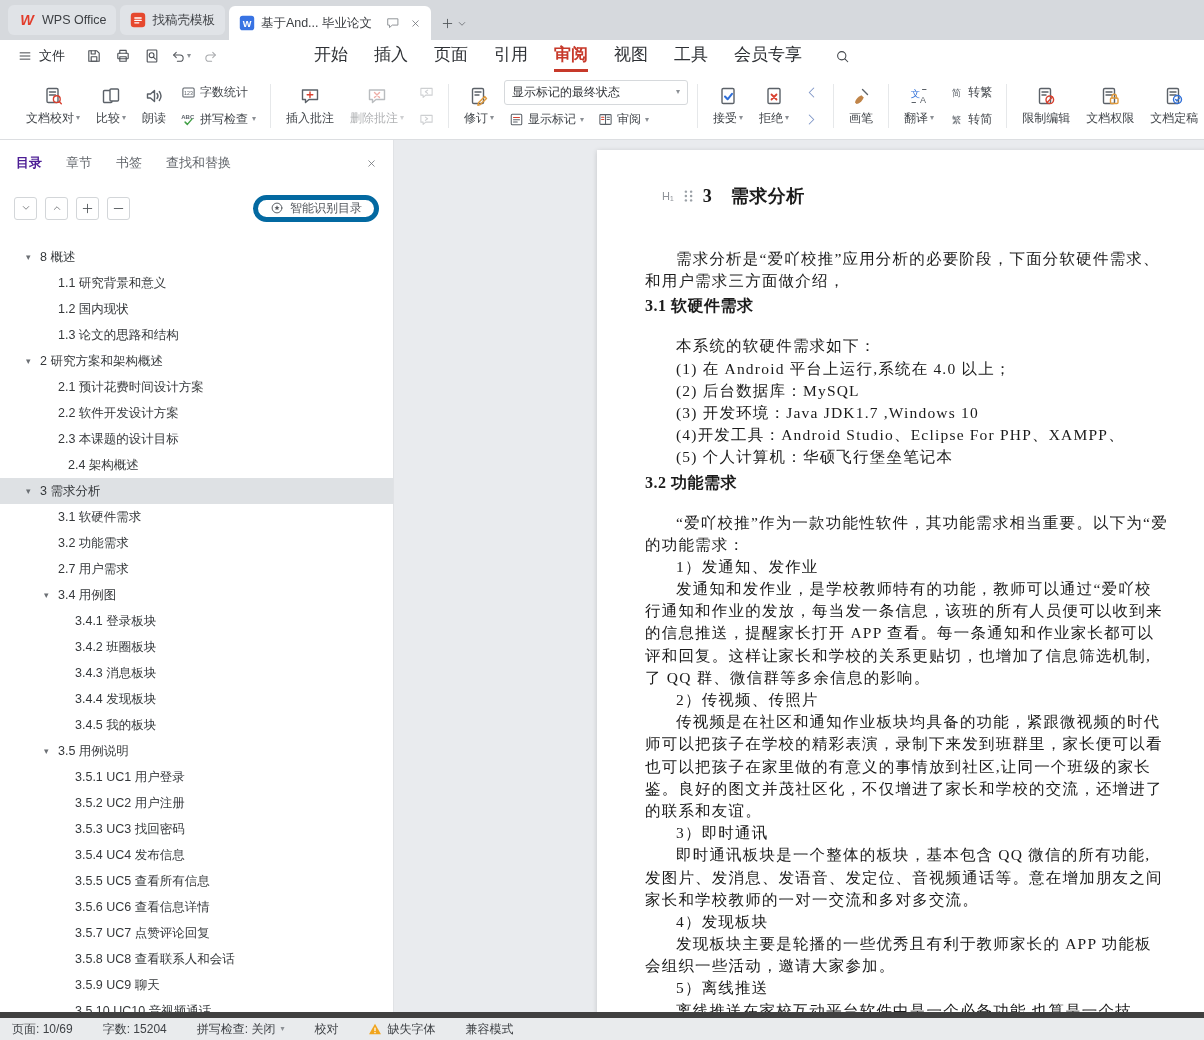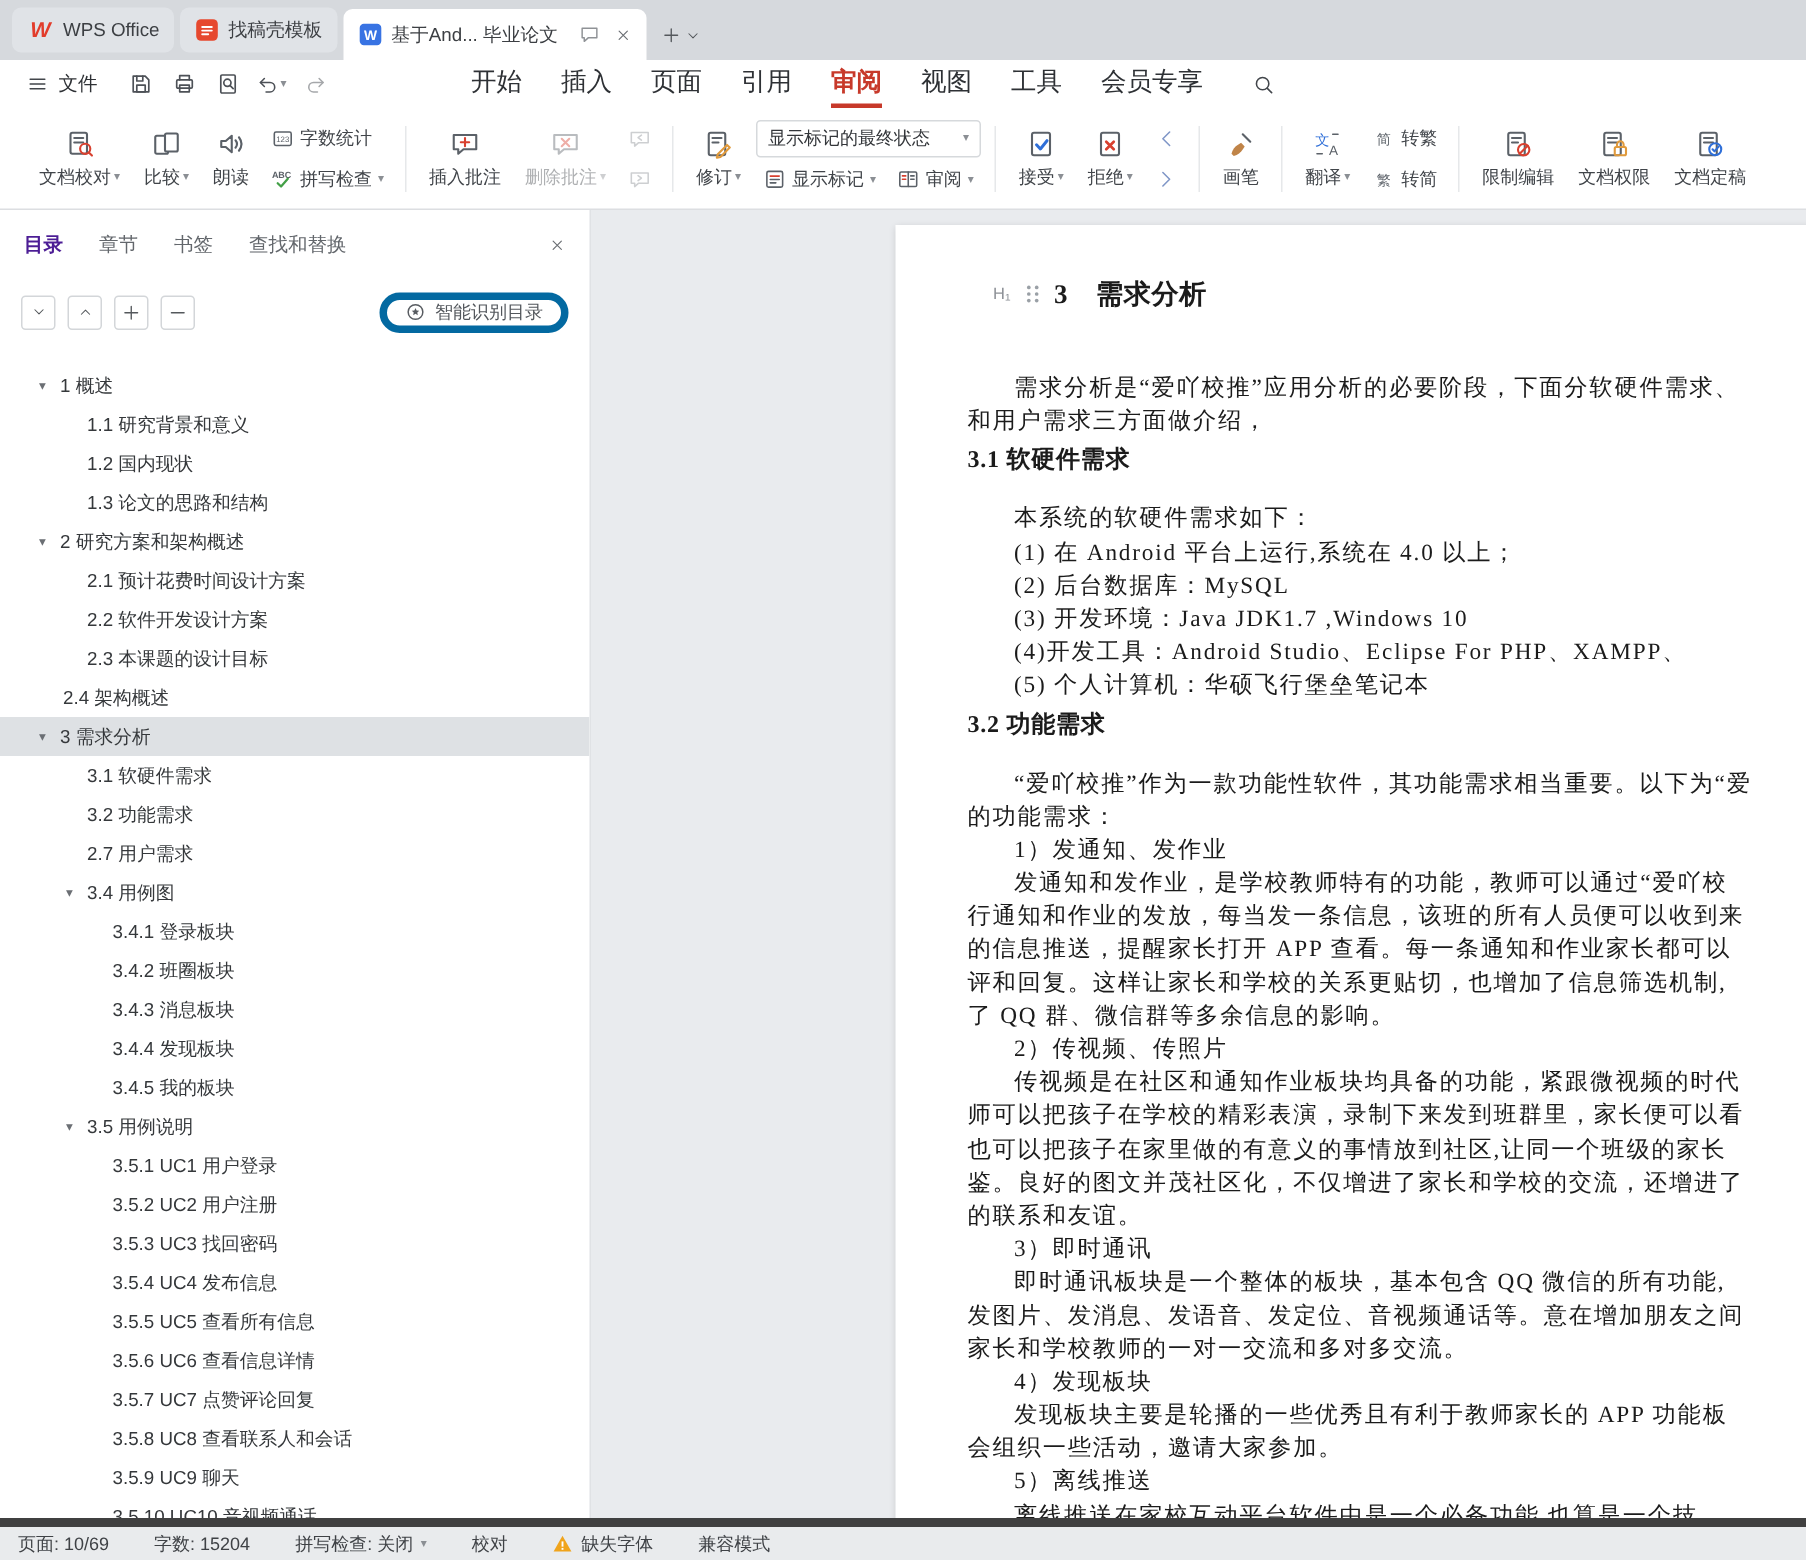--- a/index.html
+++ b/index.html
@@ -32,21 +32,21 @@
   .ribbon { height:68px; background:#fff; border-bottom:1px solid #dcdee1; display:flex; align-items:center; padding-left:20px; }
   .rgroup { display:flex; align-items:center; gap:4px; }
   .rdivider { width:1px; height:44px; background:#e6e8ea; margin:0 9px; flex:none; }
   .rbtn-big { display:flex; flex-direction:column; align-items:center; justify-content:center; gap:3px; padding:3px 6px; height:56px; border-radius:3px; }
   .rbtn-big .ricon { height:22px; display:flex; align-items:center; justify-content:center; }
   .rlabel { font-size:12px; color:#41454a; display:flex; align-items:center; gap:2px; white-space:nowrap; }
   .rstack { display:flex; flex-direction:column; gap:3px; justify-content:center; }
   .rbtn-small { display:flex; align-items:center; gap:4px; height:24px; padding:0 5px; border-radius:3px; font-size:12px; color:#41454a; white-space:nowrap; }
   .rcol { display:flex; flex-direction:column; gap:3px; }
   .rrow { display:flex; gap:4px; }
-  .rcombo { width:150px; height:25px; border:1px solid #d6d9dc; border-radius:3px; display:flex; align-items:center; justify-content:space-between; padding:0 7px; font-size:12px; color:#33363a; background:#fff; }
+  .rcombo { width:184px; height:25px; border:1px solid #d6d9dc; border-radius:3px; display:flex; align-items:center; justify-content:space-between; padding:0 7px; font-size:12px; color:#33363a; background:#fff; }
   .disabled { opacity:.42; }
   .caret { font-size:8px; color:#8b8f94; line-height:1; }
 
   
   .main { display:flex; height:872px; }
 
   
   .sidebar { width:394px; background:#fff; border-right:1px solid #e0e2e5; display:flex; flex-direction:column; flex:none; }
   .sb-header { height:46px; display:flex; align-items:center; padding:0 16px; gap:24px; flex:none; }
   .sb-tab { font-size:13px; color:#63676c; cursor:default; white-space:nowrap; }
@@ -543,21 +543,21 @@
               <circle cx="10" cy="10" r="7"></circle>
               <path d="M10 6.2 l1.1 2.3 2.5.3 -1.9 1.7.5 2.5 -2.2-1.3 -2.2 1.3.5-2.5 -1.9-1.7 2.5-.3 z" fill="#585c61" stroke="none"></path>
             </svg>
           </span>
         <span>智能识别目录</span>
       </div>
     </div>
     <div class="outline" id="outline-list">
         <div class="ol-row" style="padding-left: 26px;">
           <span class="ol-tri">▾</span>
-          <span class="ol-label">1 概述</span>
+          <span class="ol-label">8 概述</span>
         </div>
         <div class="ol-row" style="padding-left: 58px;">
           <span class="ol-label">1.1 研究背景和意义</span>
         </div>
         <div class="ol-row" style="padding-left: 58px;">
           <span class="ol-label">1.2 国内现状</span>
         </div>
         <div class="ol-row" style="padding-left: 58px;">
           <span class="ol-label">1.3 论文的思路和结构</span>
         </div>
@@ -567,21 +567,21 @@
         </div>
         <div class="ol-row" style="padding-left: 58px;">
           <span class="ol-label">2.1 预计花费时间设计方案</span>
         </div>
         <div class="ol-row" style="padding-left: 58px;">
           <span class="ol-label">2.2 软件开发设计方案</span>
         </div>
         <div class="ol-row" style="padding-left: 58px;">
           <span class="ol-label">2.3 本课题的设计目标</span>
         </div>
-        <div class="ol-row" style="padding-left: 42px;">
+        <div class="ol-row" style="padding-left: 68px;">
           <span class="ol-label">2.4 架构概述</span>
         </div>
         <div class="ol-row selected" style="padding-left: 26px;">
           <span class="ol-tri">▾</span>
           <span class="ol-label">3 需求分析</span>
         </div>
         <div class="ol-row" style="padding-left: 58px;">
           <span class="ol-label">3.1 软硬件需求</span>
         </div>
         <div class="ol-row" style="padding-left: 58px;">

